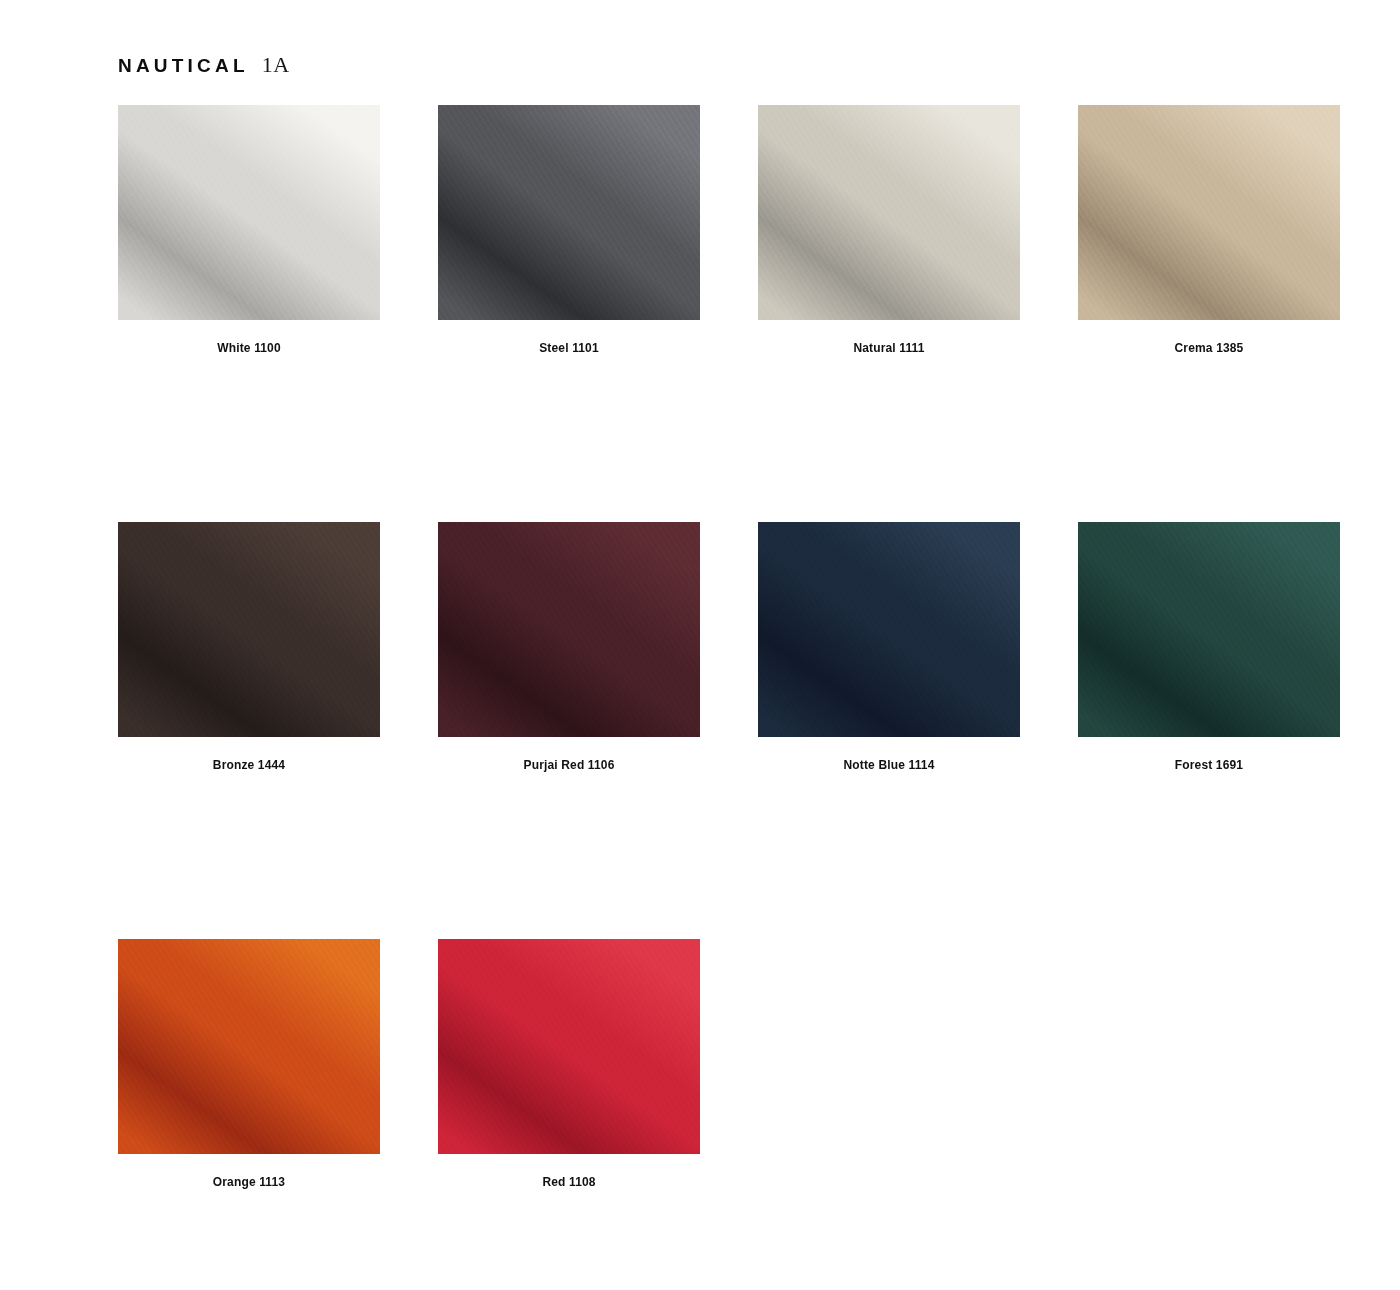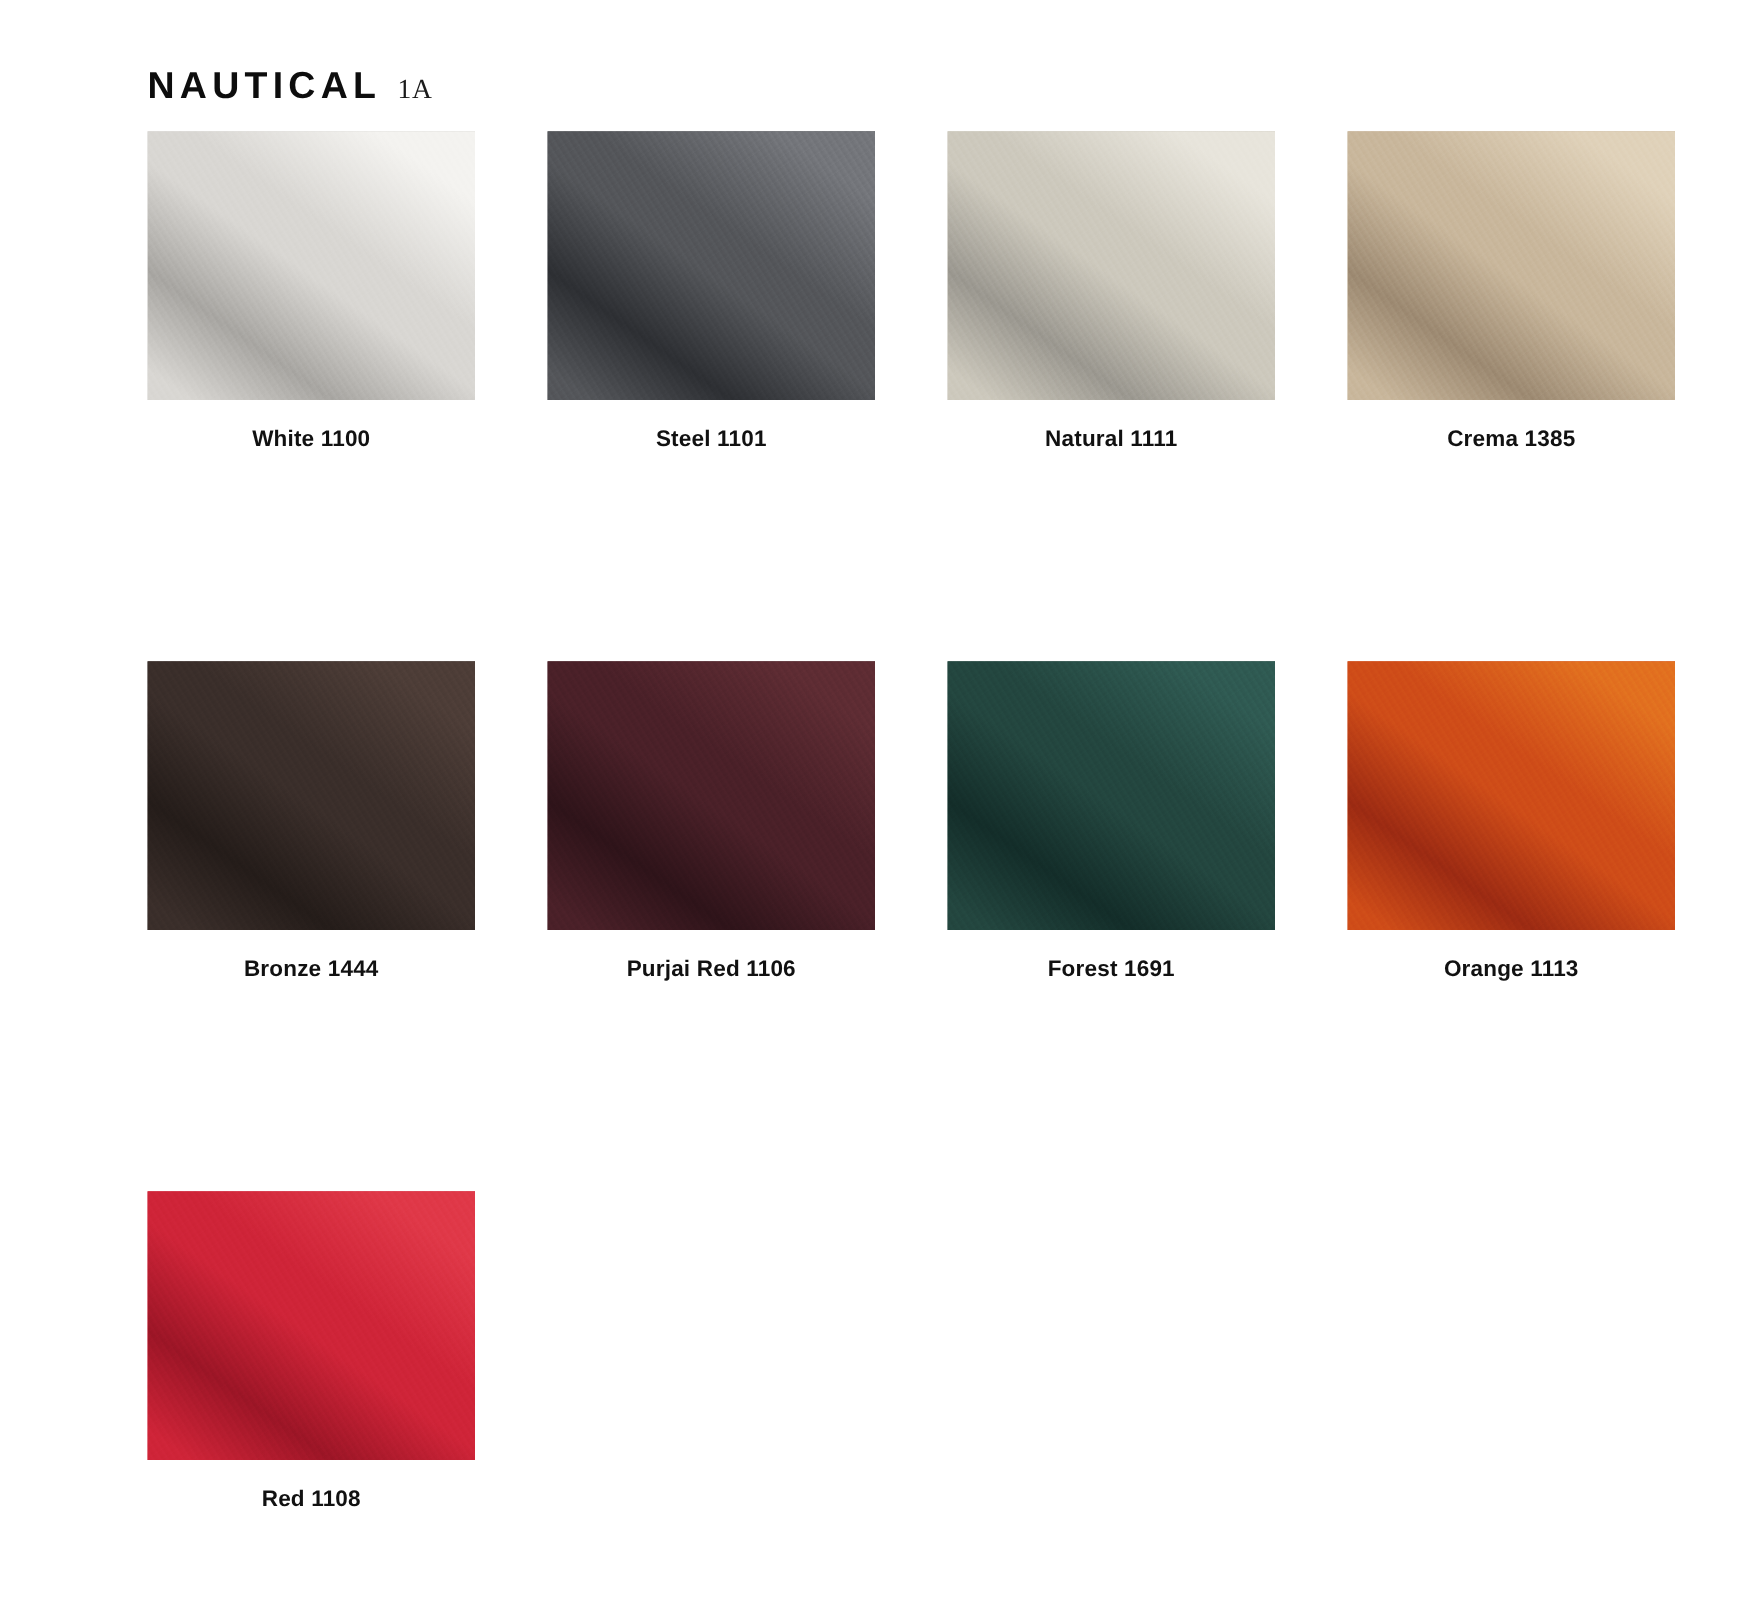--- a/index.html
+++ b/index.html
@@ -20,21 +20,21 @@
   
   .page-header {
     position: absolute;
     left: 118px;
     top: 54px;
     display: flex;
     align-items: baseline;
     gap: 13px;
   }
   .collection-name {
-    font-size: 30px;
+    font-size: 19px;
     font-weight: 700;
     letter-spacing: 4.2px;
     color: #0d0d0d;
     line-height: 1;
   }
   .collection-code {
     font-size: 22px;
     font-weight: 400;
     letter-spacing: 0.6px;
     color: #1a1a1a;
@@ -83,21 +83,21 @@
         rgba(255,255,255,0.03) 5px),
       repeating-linear-gradient(-34deg,
         rgba(255,255,255,0.04) 0px,
         rgba(0,0,0,0.04) 2px,
         rgba(255,255,255,0.02) 4px,
         rgba(0,0,0,0.03) 7px);
   }
   .swatch-label {
     margin-top: 21px;
     text-align: center;
-    font-size: 18px;
+    font-size: 12px;
     font-weight: 700;
     letter-spacing: 0.15px;
     color: #111111;
   }
 </style>
 </head>
 <body>
 
 <div class="page-header">
   <span class="collection-name">NAUTICAL</span>
@@ -141,20 +141,27 @@
       <div class="swatch-label">Bronze 1444</div>
     </div>
     <div class="swatch-cell">
       <div class="swatch-chip" style="background-color: rgb(74, 32, 40);">
         <div class="sheen" style="background-image: linear-gradient(215deg, rgb(94, 44, 51) 0%, rgb(94, 44, 51) 14%, rgb(74, 32, 40) 40%, rgb(74, 32, 40) 52%, rgb(46, 19, 25) 74%, rgb(74, 32, 40) 94%, rgb(74, 32, 40) 100%);"></div>
         <div class="grain"></div>
       </div>
       <div class="swatch-label">Purjai Red 1106</div>
     </div>
     <div class="swatch-cell">
+      <div class="swatch-chip" style="background-color: rgb(27, 42, 61);">
+        <div class="sheen" style="background-image: linear-gradient(215deg, rgb(42, 61, 82) 0%, rgb(42, 61, 82) 14%, rgb(27, 42, 61) 40%, rgb(27, 42, 61) 52%, rgb(16, 25, 42) 74%, rgb(27, 42, 61) 94%, rgb(27, 42, 61) 100%);"></div>
+        <div class="grain"></div>
+      </div>
+      <div class="swatch-label">Notte Blue 1114</div>
+    </div>
+    <div class="swatch-cell">
       <div class="swatch-chip" style="background-color: rgb(35, 70, 63);">
         <div class="sheen" style="background-image: linear-gradient(215deg, rgb(47, 90, 82) 0%, rgb(47, 90, 82) 14%, rgb(35, 70, 63) 40%, rgb(35, 70, 63) 52%, rgb(19, 45, 41) 74%, rgb(35, 70, 63) 94%, rgb(35, 70, 63) 100%);"></div>
         <div class="grain"></div>
       </div>
       <div class="swatch-label">Forest 1691</div>
     </div>
     <div class="swatch-cell">
       <div class="swatch-chip" style="background-color: rgb(207, 76, 24);">
         <div class="sheen" style="background-image: linear-gradient(215deg, rgb(226, 112, 31) 0%, rgb(226, 112, 31) 14%, rgb(207, 76, 24) 40%, rgb(207, 76, 24) 52%, rgb(156, 42, 18) 74%, rgb(207, 76, 24) 94%, rgb(207, 76, 24) 100%);"></div>
         <div class="grain"></div>

